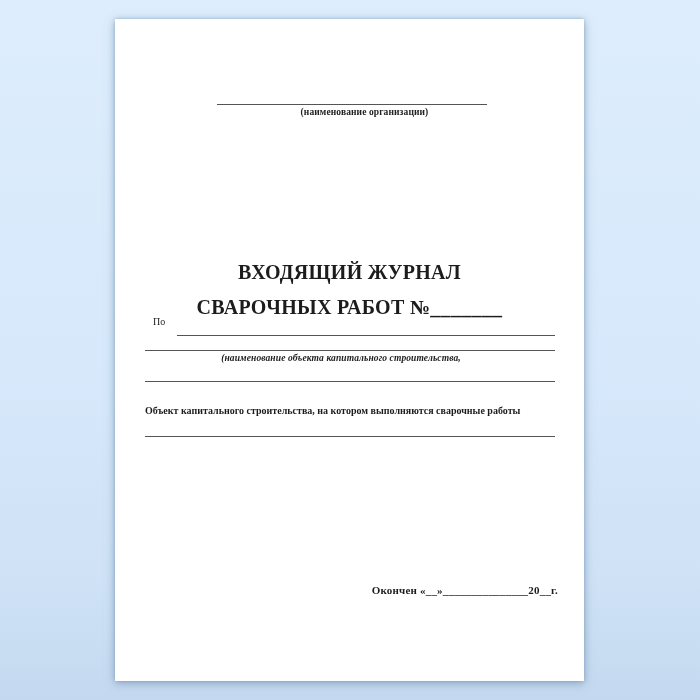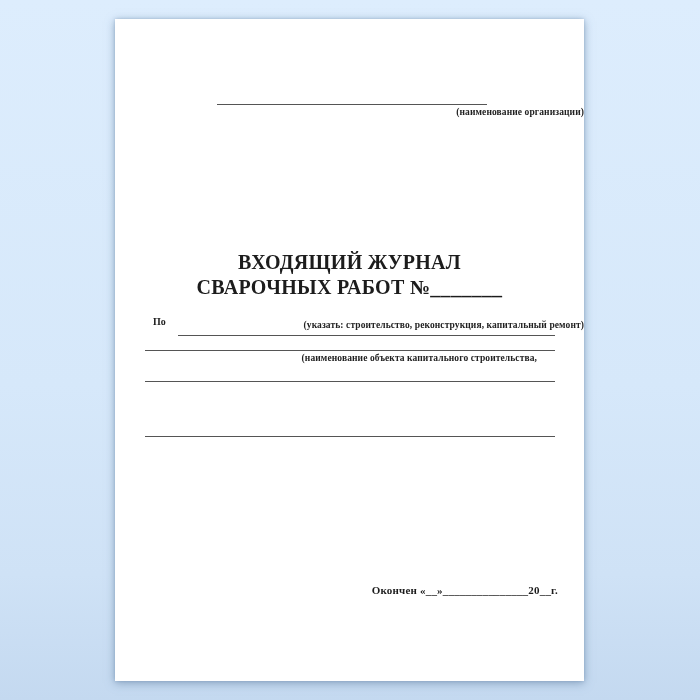--- a/index.html
+++ b/index.html
@@ -16,35 +16,35 @@
   }
   .paper{
     position:absolute; left:115px; top:19px; width:469px; height:662px;
     background:var(--paper);
     box-shadow:0 2px 9px rgba(96,126,160,.6), 0 0 3px rgba(110,140,175,.4);
     color:var(--ink);
   }
   .paper *{position:absolute;}
   .blank{border-bottom:1px solid var(--rule);}
   .caption{
-    left:0; right:0; text-align:right;
+    left:0; right:0; text-align:center;
     font-size:9.5px; font-weight:600; letter-spacing:.1px; color:#222;padding-left:30px;
   }
-  .caption.shift{padding-right:47px;}
+  .caption.shift{padding-right:47px;font-style:italic;}
   .org-line{left:102px; top:66px; width:270px; height:20px;}
   .org-caption{top:88px;}
   .title{
     left:0; right:0; top:231px; text-align:center;
     font-size:20px; font-weight:bold; line-height:25px; letter-spacing:.3px;
   }
-  .title div{position:static;}
+  .title div{position:static;margin-top:10px;}
   .po-row{
     left:38px; right:29px; top:288px; height:30px;
     display:flex; align-items:flex-start;
-    font-size:10px; font-weight:700;gap:7px;
+    font-size:10px; font-weight:400;gap:7px;
   }
   .po-row .label{position:static; padding-top:9px;}
   .po-row .fill{position:static; flex:1; height:29px; margin-left:5px;
     border-bottom:1px solid var(--rule);}
   .po-caption{top:301px;}
   .line-a{left:30px; top:312px; width:410px; height:20px;}
   .caption-a{top:334px;}
   .line-b{left:30px; top:344px; width:410px; height:19px;}
   .caption-b{top:366px;}
   .statement{left:30px; top:386px; font-size:10px; font-weight:600;}
@@ -65,25 +65,25 @@
 
   <div class="title">
     <div>ВХОДЯЩИЙ ЖУРНАЛ</div>
     <div>СВАРОЧНЫХ РАБОТ №_______</div>
   </div>
 
   <div class="po-row">
     <span class="label">По</span>
     <span class="fill"></span>
   </div>
-  <div class="caption po-caption">(указать: строительство, реконструкция, капитальный ремонт)</div>
 
   <div class="blank line-a"></div>
   <div class="caption shift caption-a">(наименование объекта капитального строительства,</div>
 
   <div class="blank line-b"></div>
 
+  <div class="statement">Объект капитального строительства, на котором выполняются сварочные работы</div>
 
   <div class="blank line-c"></div>
 
   <div class="date-field finished">Окончен «__»_______________20__г.</div>
 
 </div>
 
 </body></html>

